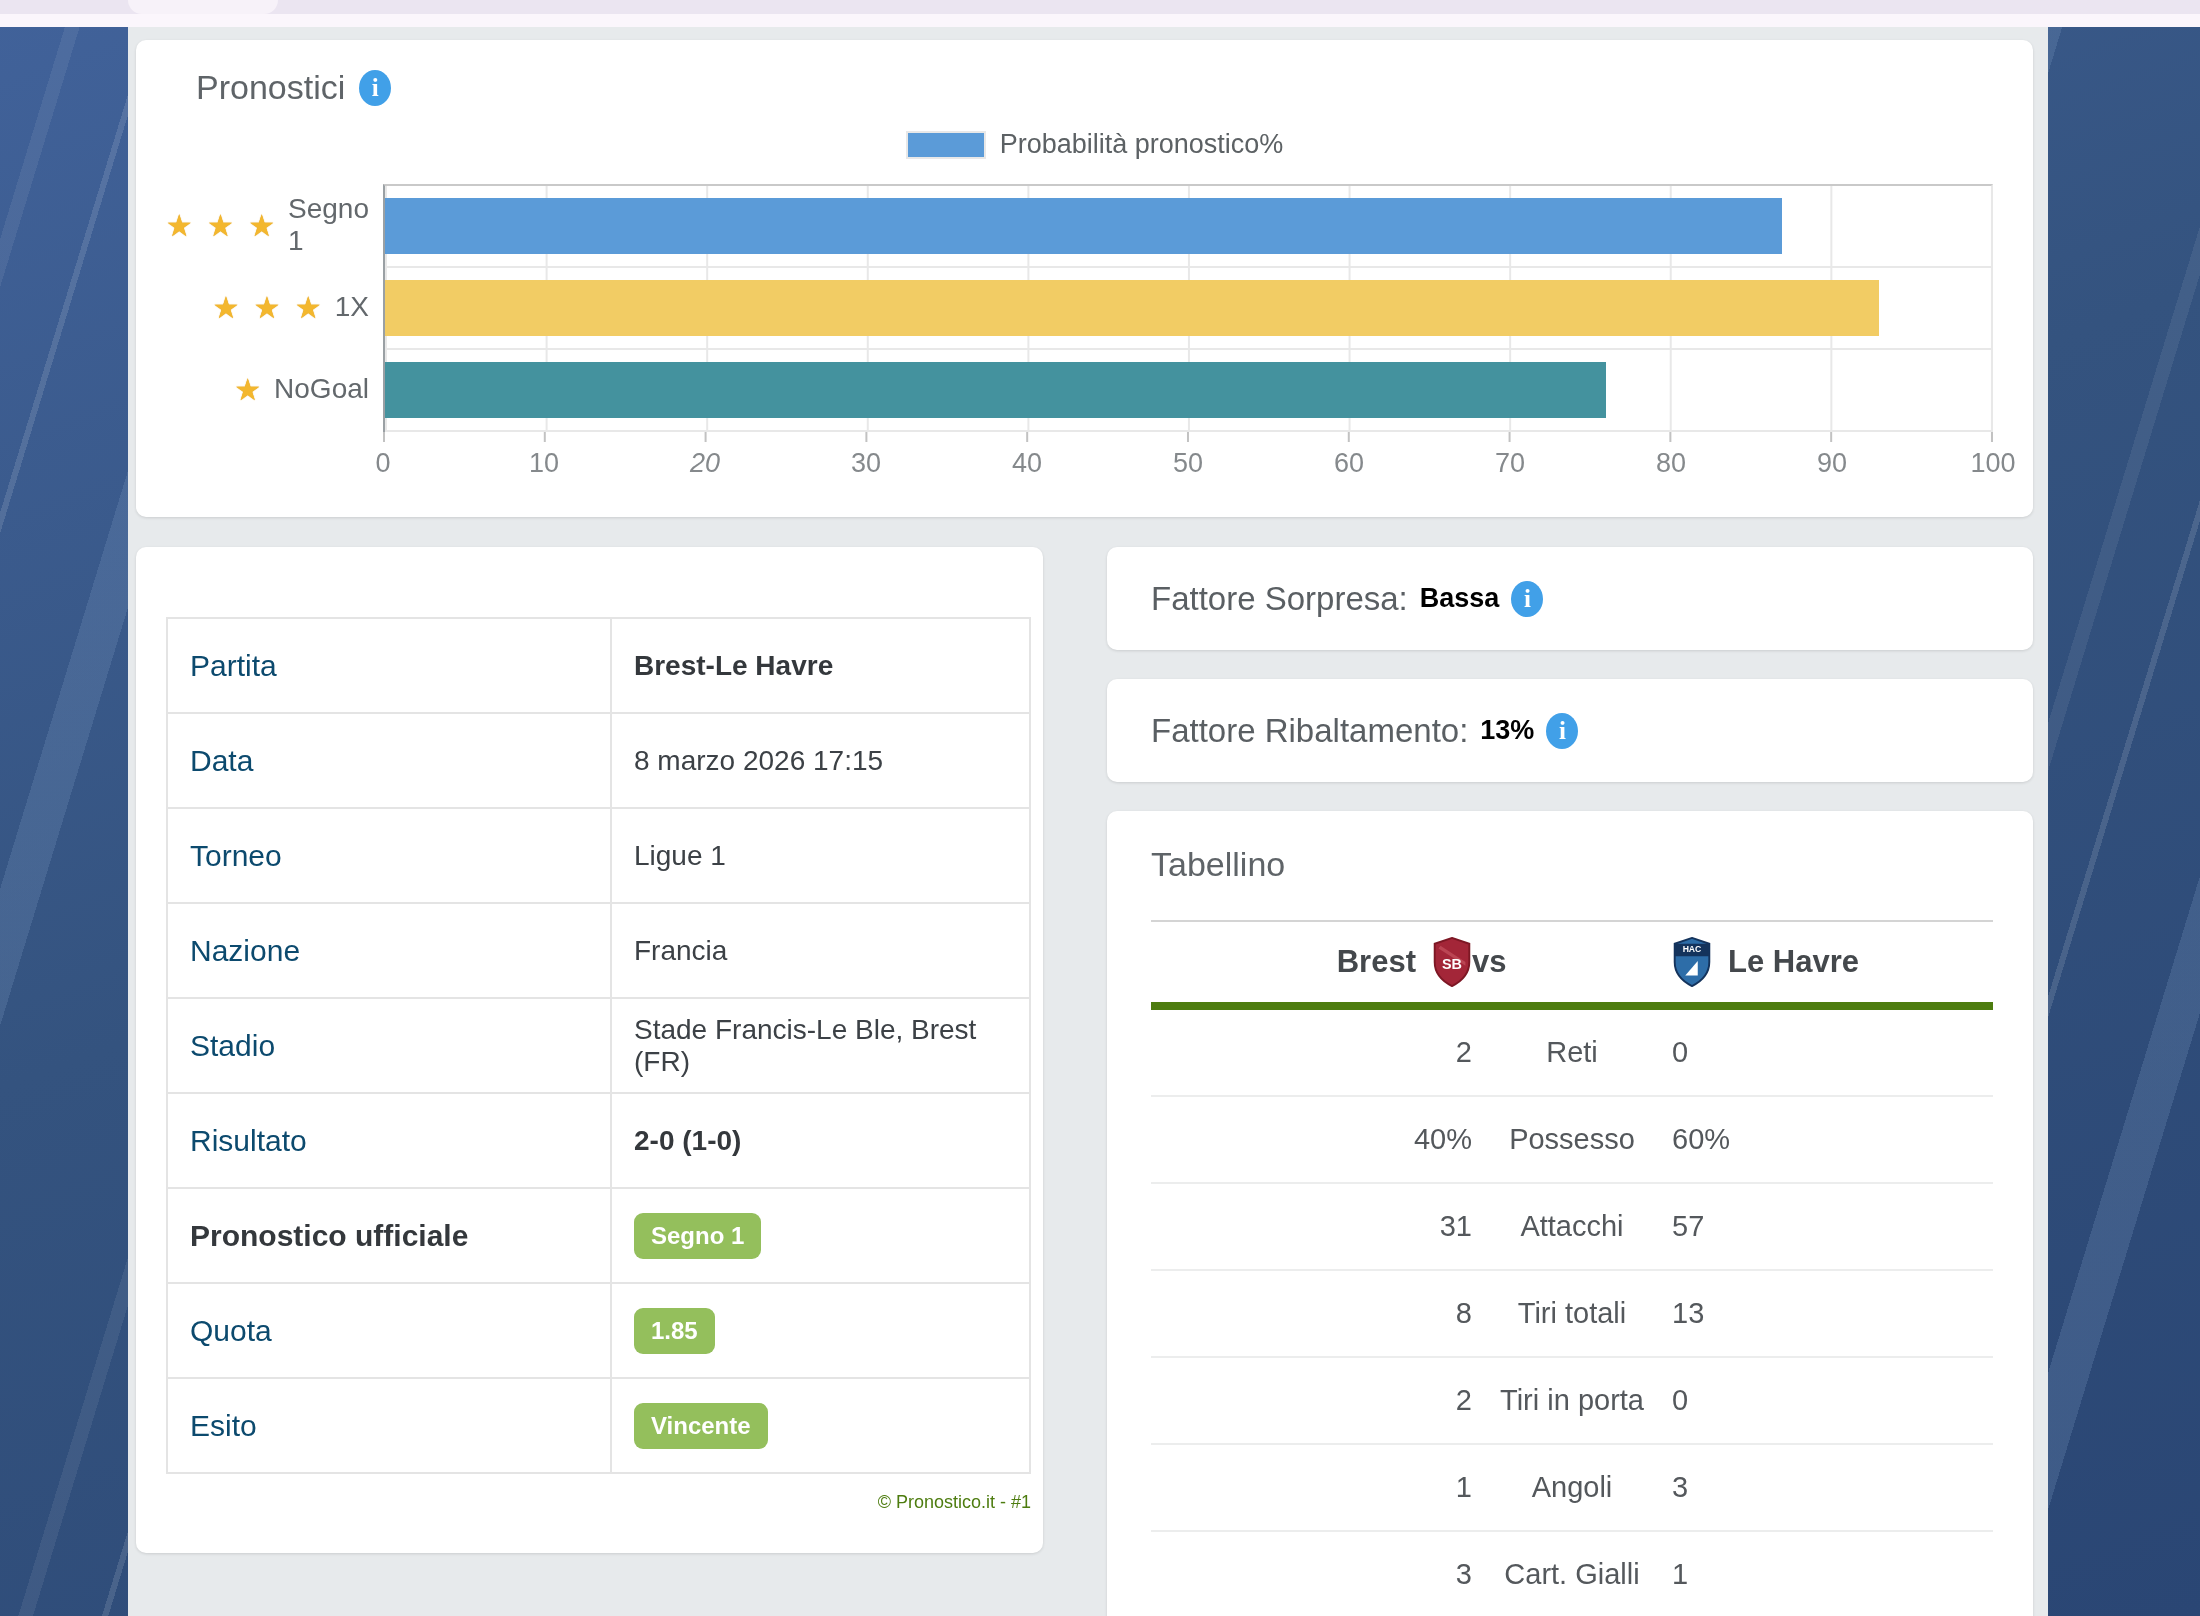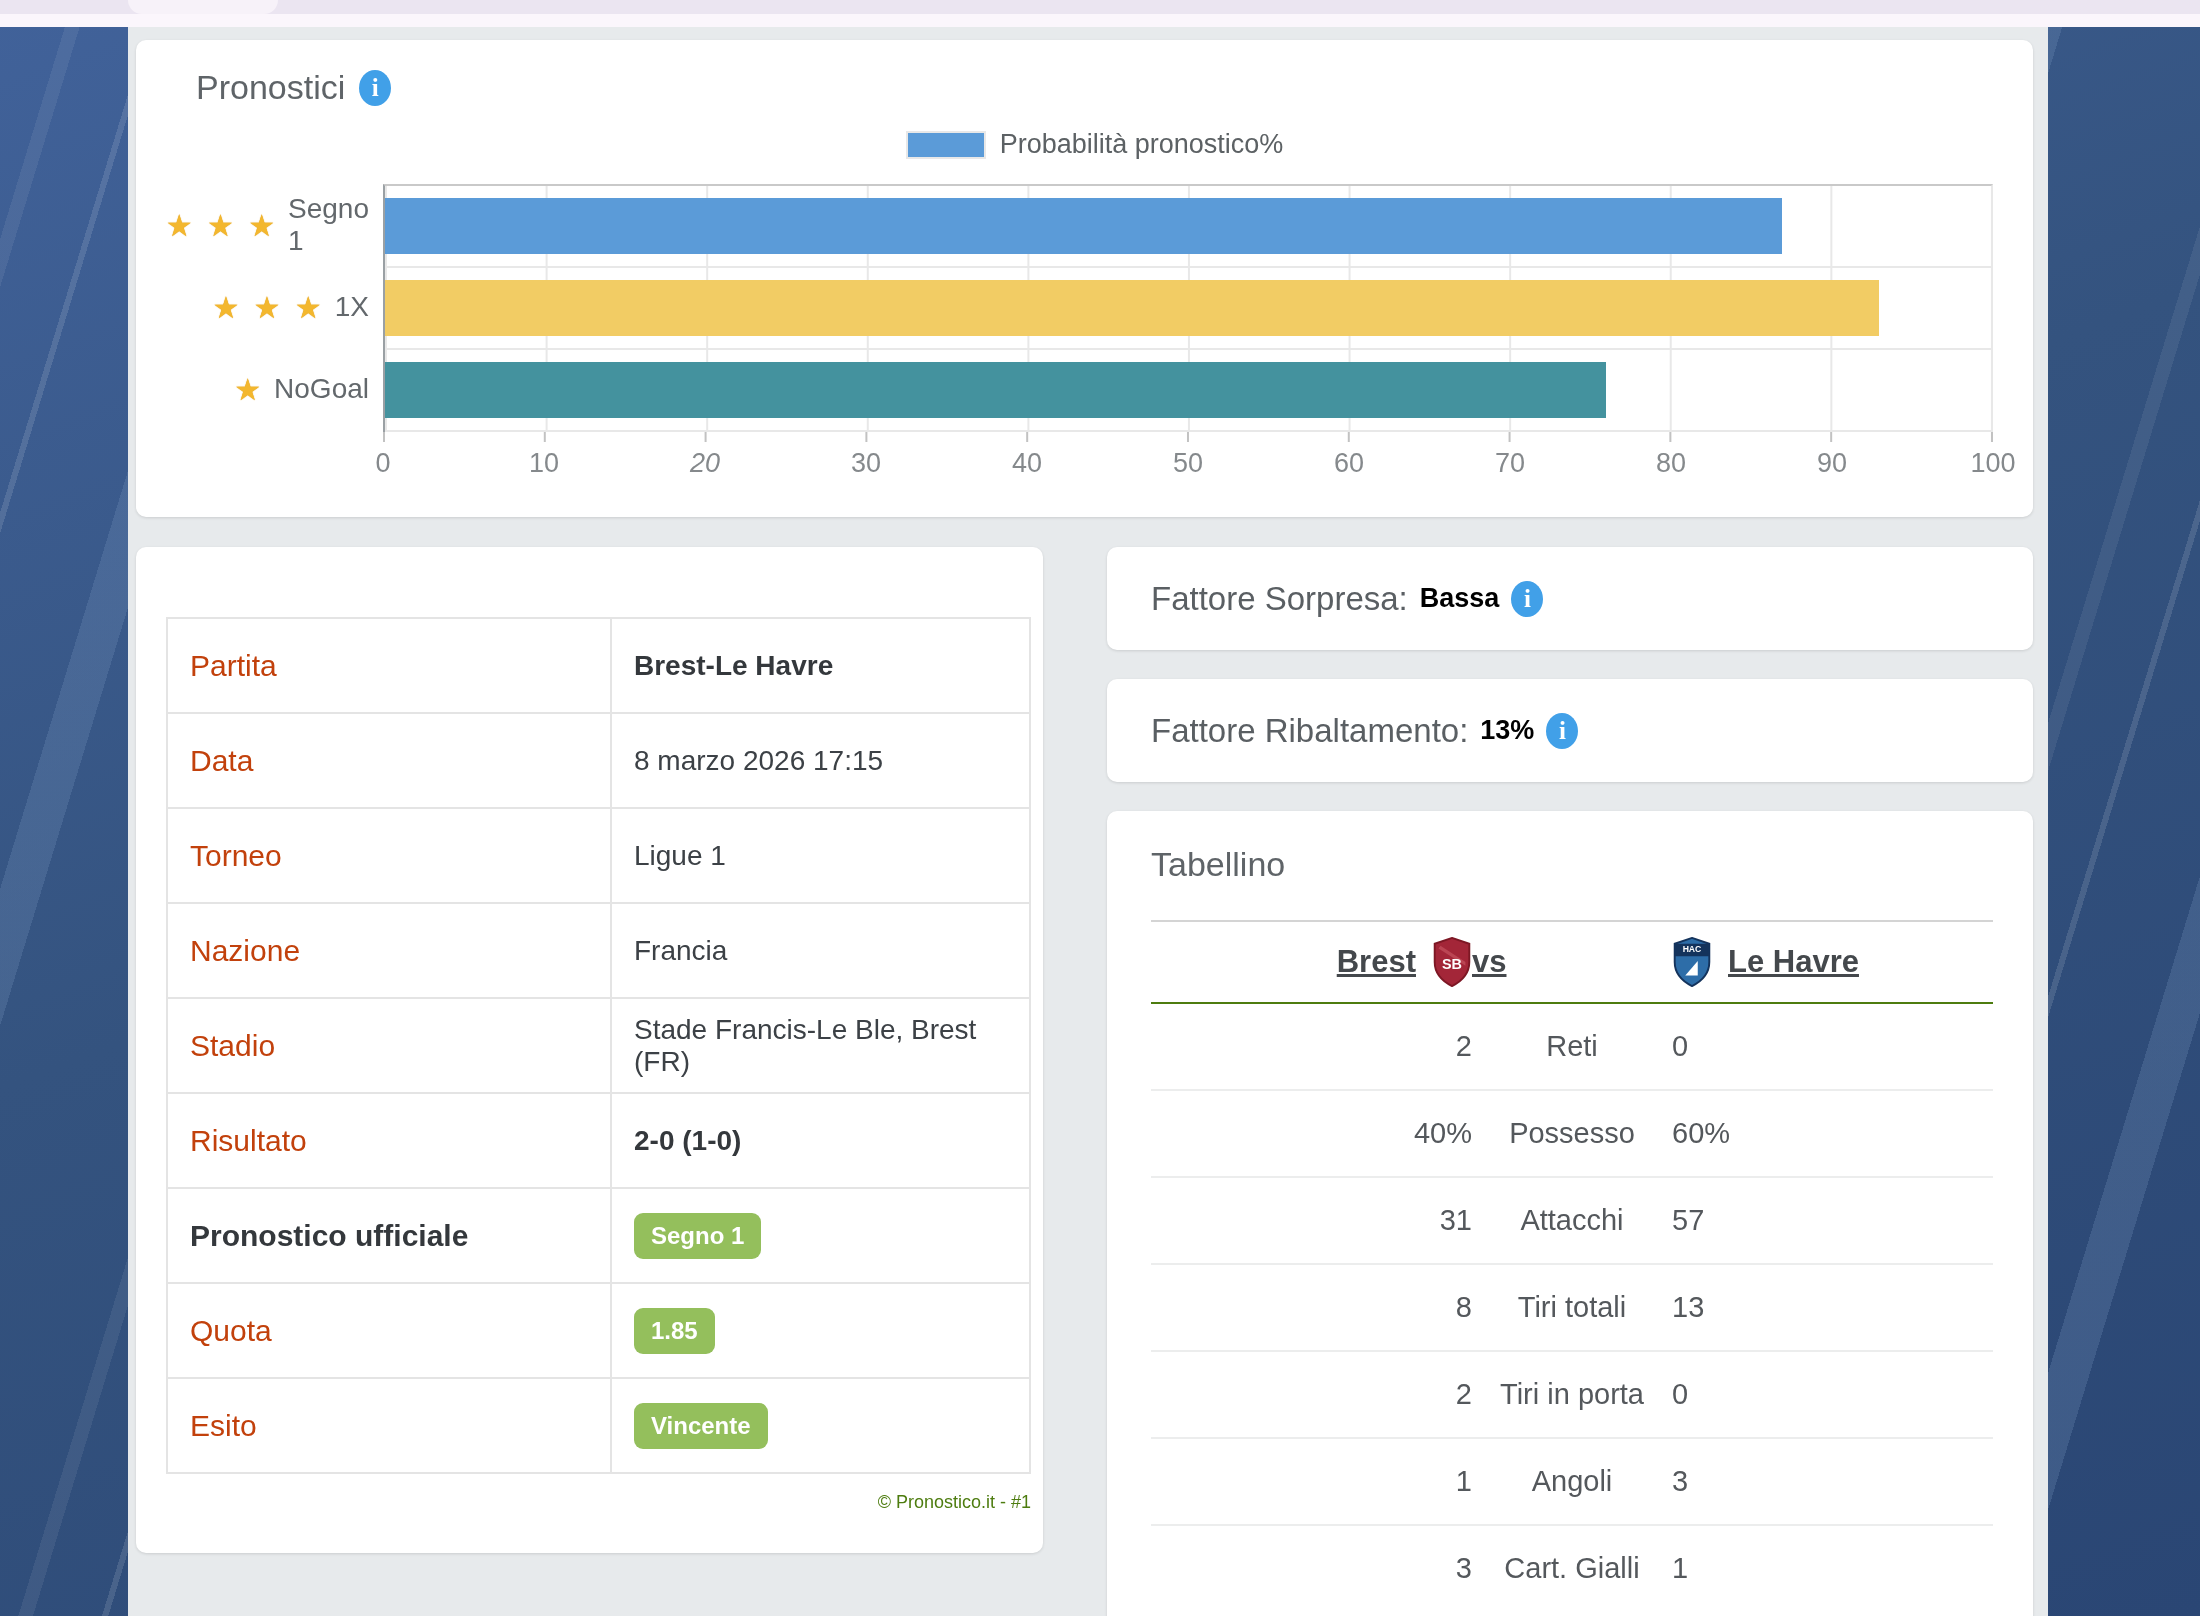--- a/index.html
+++ b/index.html
@@ -48,35 +48,35 @@
   .tick-marks{height:10px;width:100%;
     background:linear-gradient(to right,#c2c2c2 2px,transparent 2px);
     background-size:10% 100%;border-right:2px solid #c2c2c2;box-sizing:border-box;}
   .tick{position:absolute;top:16px;transform:translateX(-50%);font-size:27px;color:#85898c;}
   
   .cols{display:flex;gap:64px;margin-top:30px;align-items:flex-start;}
   .left-card{width:907px;box-sizing:border-box;padding-bottom:40px;}
   .match-title{font-size:46px;font-weight:400;color:#47a1e8;margin:0;padding:30px 0 0 74px;}
   .match-table{border-collapse:collapse;margin:70px 0 0 30px;width:865px;}
   .match-table td{border:2px solid #e4e4e4;height:95px;box-sizing:border-box;padding-left:22px;}
-  .m-lab{width:444px;font-size:30px;color:#c2410c;}
+  .m-lab{width:444px;font-size:30px;color:#0c4a6e;}
   .m-val{font-size:28px;color:#3c4146;}
   .bold-dark{font-weight:bold;color:#34383c;margin-top:43px;}
   .badge{display:inline-block;background:#94bf5c;color:#fff;font-weight:bold;
     font-size:24px;padding:9px 17px;border-radius:9px;}
   .credit{text-align:right;font-size:18px;color:#4d7c0f;margin-top:18px;padding-right:12px;}
   .right-col{flex:1;}
   .factor-card{height:103px;box-sizing:border-box;display:flex;align-items:center;
     padding:0 44px;margin-bottom:29px;font-size:33px;color:#5a5f63;gap:12px;}
   .factor-value{font-weight:bold;color:#000000;font-size:27px;}
   
   .tab-card{box-sizing:border-box;padding:34px 40px 60px 44px;min-height:810px;}
   .tab-table{margin-top:36px;border-top:2px solid #d4d4d4;}
   .stat-head{display:grid;grid-template-columns:1fr 200px 1fr;align-items:center;
-    height:80px;font-size:31px;font-weight:bold;color:#44484c;border-bottom:2px solid #4d7c0f;text-decoration:underline;}
+    height:80px;font-size:31px;font-weight:bold;color:#44484c;border-bottom:8px solid #4d7c0f;}
   .stat-row{display:grid;grid-template-columns:1fr 200px 1fr;align-items:center;
     height:85px;font-size:29px;color:#54585c;border-bottom:2px solid #eceded;}
   .stat-row:last-child{border-bottom:none;}
   .stat-home{text-align:right;}
   .stat-label{text-align:center;}
   .stat-away{text-align:left;}
   .team-cell{display:flex;align-items:center;gap:16px;}
   .team-home{justify-content:flex-end;}
   .team-away{justify-content:flex-start;}
   .vs{text-align:left;}

